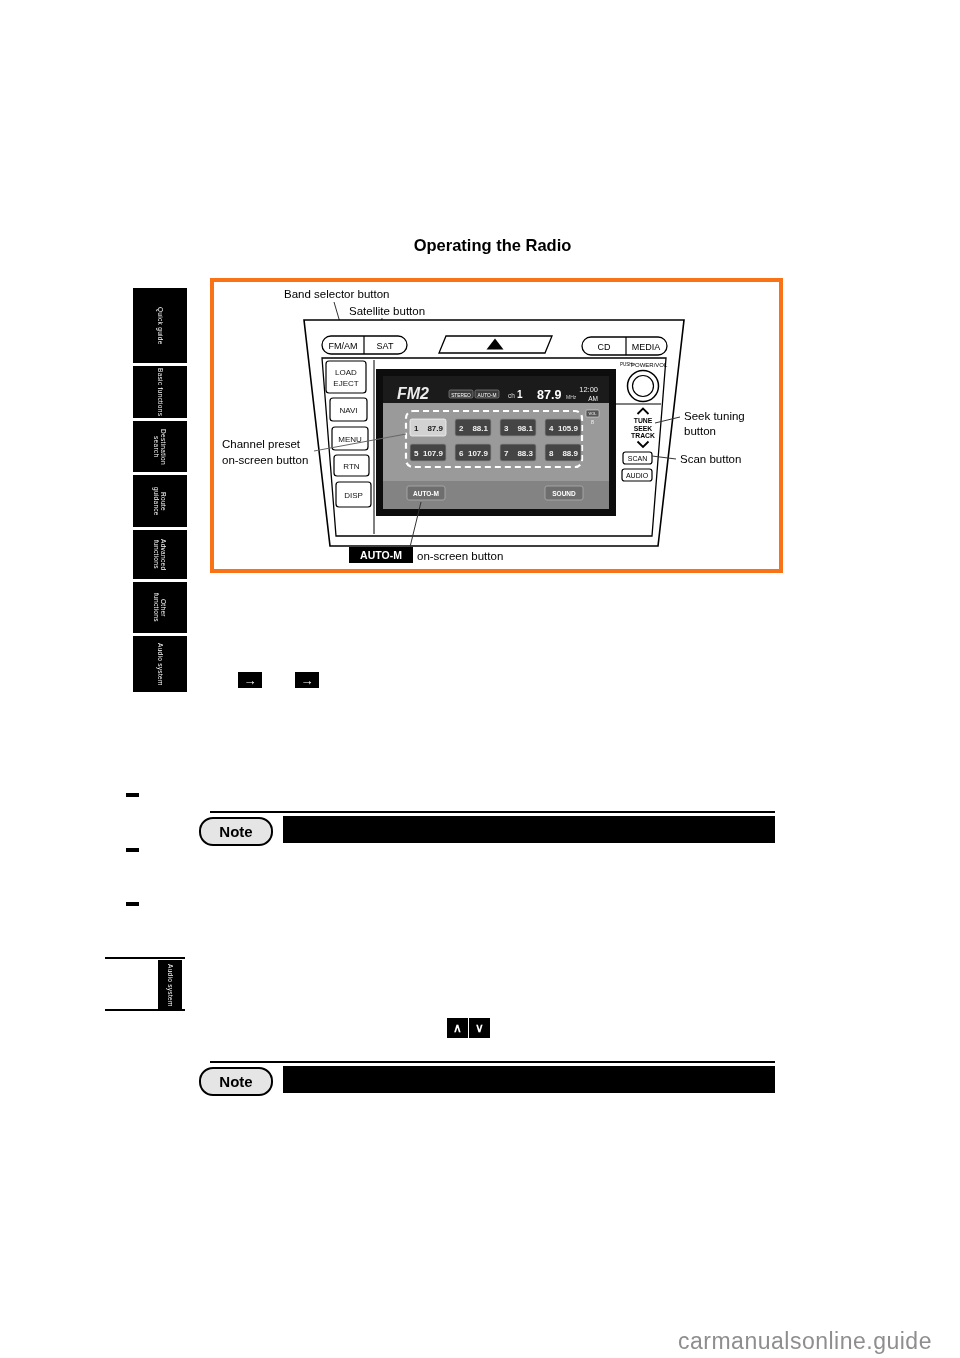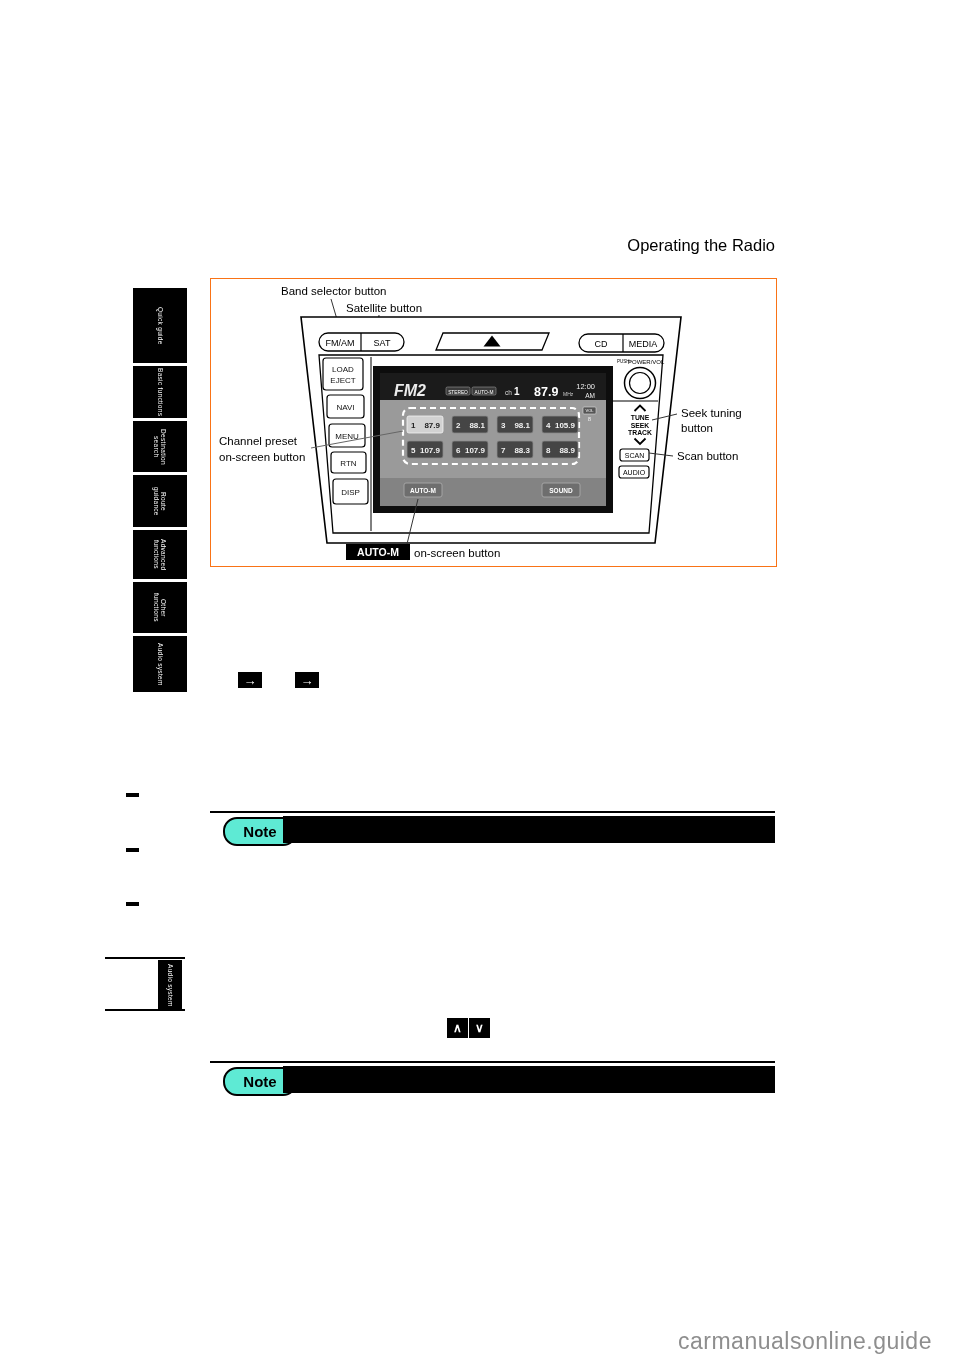--- a/index.html
+++ b/index.html
@@ -1,33 +1,33 @@
 <!DOCTYPE html>
 <html><head>
 <meta charset="utf-8">
 <style>
   html,body{margin:0;padding:0;background:#fff;}
   .page{position:relative;width:960px;height:1358px;background:#fff;overflow:hidden;
         font-family:"Liberation Sans",sans-serif;}
   .abs{position:absolute;}
-  .title{left:210px;top:236px;width:565px;text-align:right;font-size:16.5px;
-         font-weight:normal;color:#000;}
-  .figure-box{left:210px;top:278px;width:565px;height:287px;border:1px solid #f97316;background:#fff;}
+  .title{left:210px;top:236px;width:565px;text-align:center;font-size:16.5px;
+         font-weight:bold;color:#000;}
+  .figure-box{left:210px;top:278px;width:565px;height:287px;border:4px solid #f97316;background:#fff;}
   
   .tab{left:133px;width:54px;background:#000;display:flex;align-items:center;justify-content:center;overflow:hidden;}
   .vtext{writing-mode:vertical-rl;color:#fff;font-size:6.5px;line-height:7px;
          letter-spacing:.3px;text-align:center;max-height:95%;}
   .margin-dash{left:126px;width:13px;height:4px;background:#000;}
   .lower-line{left:105px;width:80px;height:2px;background:#000;}
   .lower-tab{left:158px;top:960px;width:24px;height:50px;background:#000;
              display:flex;align-items:center;justify-content:center;}
   
   .note-rule{left:210px;width:565px;height:2px;background:#000;}
-  .note-capsule{left:223px;width:70px;height:25px;border:2.2px solid #000;border-radius:14px;
-                background:#5eead4;color:#000;font-size:15px;font-weight:bold;text-align:center;
+  .note-capsule{left:199px;width:70px;height:25px;border:2.2px solid #000;border-radius:14px;
+                background:#e5e5e5;color:#000;font-size:15px;font-weight:bold;text-align:center;
                 line-height:25px;}
   .note-bar{left:283px;width:492px;height:27px;background:#000;}
   
   .glyph-box{background:#000;color:#fff;display:flex;align-items:center;justify-content:center;
              font-weight:bold;}
   .arrow-box{width:24px;height:16px;font-size:13px;}
   .chev-box{width:21px;height:20px;font-size:12px;}
   .watermark{left:678px;top:1328px;width:270px;font-size:23px;color:#8e8e8e;
              letter-spacing:.5px;}
   svg text{font-family:"Liberation Sans",sans-serif;}

